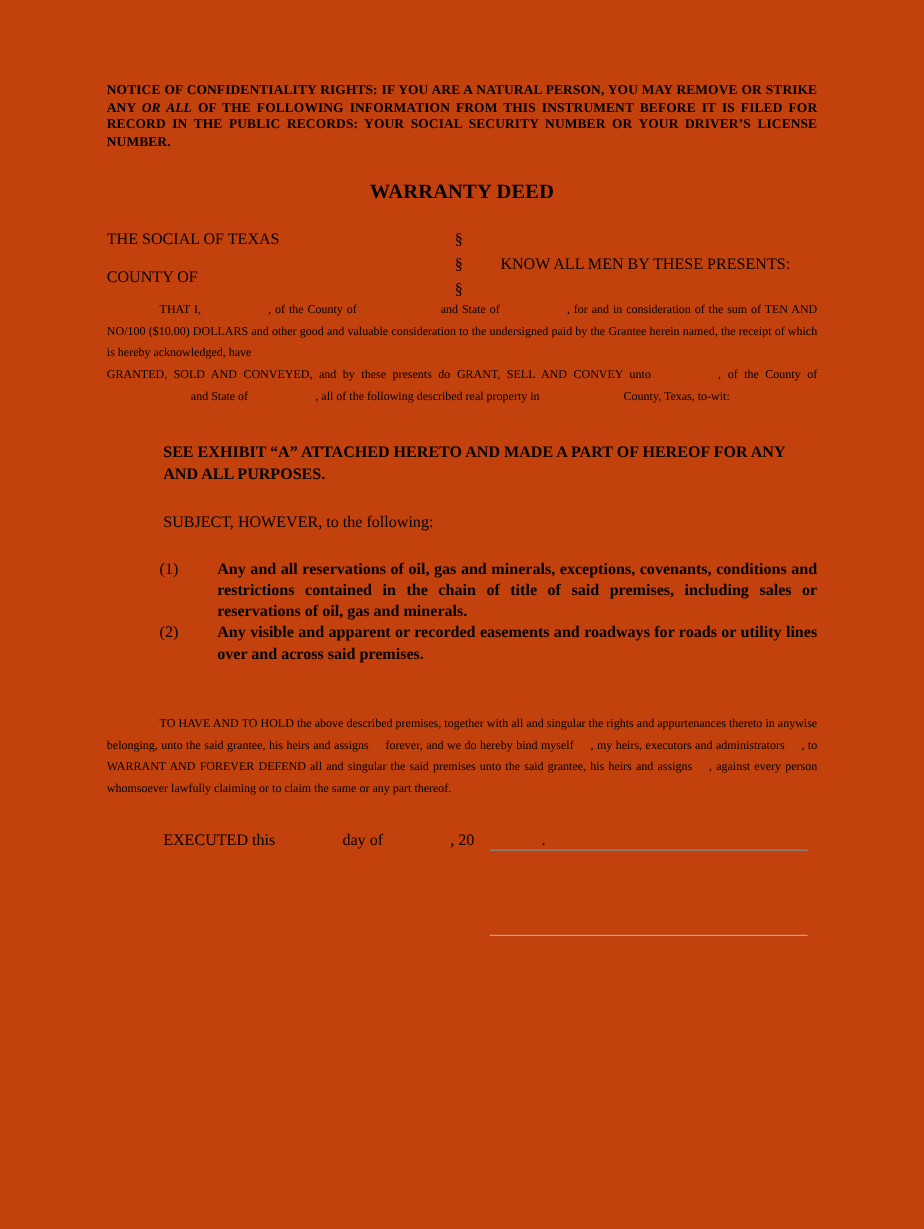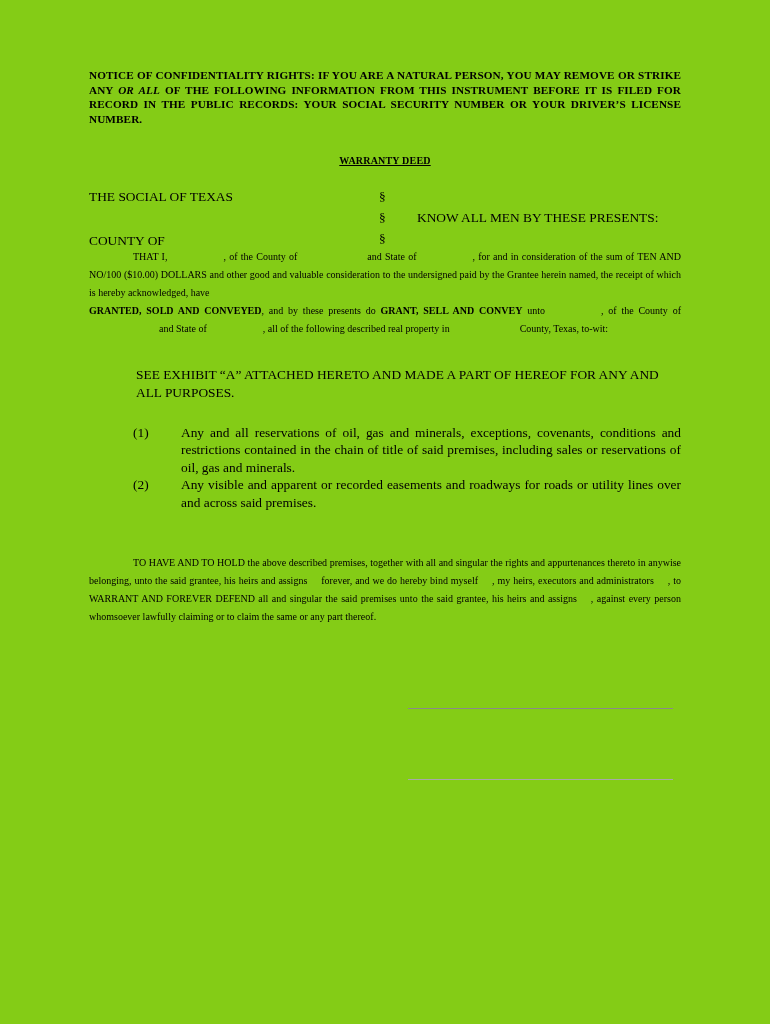--- a/index.html
+++ b/index.html
@@ -15,21 +15,21 @@
     font-family: "Liberation Serif", "DejaVu Serif", serif;
     color: #000000;
     overflow: hidden;
   }
   .page {
     position: absolute;
     left: 0;
     top: 0;
     width: 770px;
     height: 1024px;
-    background: #84cc16;
+    background: #c2410c;
   }
   .content {
     position: absolute;
     left: 89px;
     top: 68px;
     width: 592px;
   }
 
   
   .notice {
@@ -44,43 +44,42 @@
   .notice i {
     font-style: italic;
   }
 
   
   .title-wrap {
     text-align: center;
     margin-top: 24px;
   }
   .doc-title {
-    font-size: 10px;
-    font-weight: bold;
-    text-decoration: underline;
+    font-size: 17px;
+    font-weight: bold;
     letter-spacing: 0.2px;
     text-align: center;
   }
 
   
   .stateblock {
     margin-top: 18px;
     position: relative;
     height: 62px;
     font-size: 13.4px;
     line-height: 21px;
   }
   .sb-left {
     position: absolute;
     left: 0;
     top: 0;
     width: 280px;
   }
   .sb-left .ln1 { position: absolute; top: 0px; left: 0; }
-  .sb-left .ln2 { position: absolute; top: 44px; left: 0; }
+  .sb-left .ln2 { position: absolute; top: 32px; left: 0; }
   .sb-sec {
     position: absolute;
     left: 290px;
     top: 0;
     line-height: 21px;
   }
   .sb-sec span { display: block; }
   .sb-know {
     position: absolute;
     left: 328px;
@@ -94,32 +93,33 @@
     line-height: 18px;
     text-align: justify;
     text-align-last: left;
     margin: 0;
     padding: 0;
   }
   .body-p.indent { text-indent: 44px; }
   .blank-md { display: inline-block; width: 56px; }
   .blank-lg { display: inline-block; width: 70px; }
   .blank-xs { display: inline-block; width: 14px; }
-  b.caps { font-weight: bold; }
+  b.caps { font-weight: normal; }
 
   
   .indent-block {
     margin-left: 47px;
     font-size: 13.4px;
     line-height: 17.6px;
     width: 545px;
   }
   .exhibit {
     margin-top: 28px;
     text-align: left;
+    font-weight: bold;
   }
   .subject {
     margin-top: 22px;
   }
 
   
   .numlist {
     margin-top: 22px;
     margin-left: 44px;
     width: 548px;
@@ -133,20 +133,21 @@
   }
   .numrow .num {
     position: absolute;
     left: 0;
     top: 0;
   }
   .numrow .numtext {
     display: block;
     text-align: justify;
     text-align-last: left;
+    font-weight: bold;
   }
 
   
   .habendum {
     margin-top: 42px;
   }
 
   
   .executed {
     margin-top: 22px;
@@ -196,34 +197,36 @@
       </div>
       <div class="sb-know">KNOW ALL MEN BY THESE PRESENTS:</div>
     </div>
 
     <p class="body-p indent"><span>THAT I,</span><span class="blank-md"></span><span>, of the County of</span><span class="blank-lg"></span><span>and State of</span><span class="blank-md"></span><span>, for and in consideration of the sum of TEN AND NO/100 ($10.00) DOLLARS and other good and valuable consideration to the undersigned paid by the Grantee herein named, the receipt of which is hereby acknowledged, have</span></p>
 
     <p class="body-p"><b class="caps">GRANTED, SOLD AND CONVEYED</b><span>, and by these presents do </span><b class="caps">GRANT, SELL AND CONVEY</b><span> unto</span><span class="blank-md"></span><span>, of the County of</span><span class="blank-lg"></span><span>and State of</span><span class="blank-md"></span><span>, all of the following described real property in</span><span class="blank-lg"></span><span>County, Texas, to-wit:</span></p>
 
     <div class="indent-block exhibit">SEE EXHIBIT “A” ATTACHED HERETO AND MADE A PART OF HEREOF FOR ANY AND ALL PURPOSES.</div>
 
+    <div class="indent-block subject">SUBJECT, HOWEVER, to the following:</div>
 
     <div class="numlist">
       <div class="numrow">
         <span class="num">(1)</span>
         <span class="numtext">Any and all reservations of oil, gas and minerals, exceptions, covenants, conditions and restrictions contained in the chain of title of said premises, including sales or reservations of oil, gas and minerals.</span>
       </div>
       <div class="numrow">
         <span class="num">(2)</span>
         <span class="numtext">Any visible and apparent or recorded easements and roadways for roads or utility lines over and across said premises.</span>
       </div>
     </div>
 
     <p class="body-p indent habendum"><span>TO HAVE AND TO HOLD the above described premises, together with all and singular the rights and appurtenances thereto in anywise belonging, unto the said grantee, his heirs and assigns</span><span class="blank-xs"></span><span>forever, and we do hereby bind myself</span><span class="blank-xs"></span><span>, my heirs, executors and administrators</span><span class="blank-xs"></span><span>, to WARRANT AND FOREVER DEFEND all and singular the said premises unto the said grantee, his heirs and assigns</span><span class="blank-xs"></span><span>, against every person whomsoever lawfully claiming or to claim the same or any part thereof.</span></p>
 
+    <div class="executed"><span>EXECUTED this</span><span class="blank-md"></span><span>day of</span><span class="blank-md"></span><span>, 20</span><span class="blank-md"></span><span>.</span></div>
 
   </div>
 
   <div class="sig-area">
     <div class="sig-line"></div>
     <div class="sig-line second"></div>
   </div>
 </div>
 
 </body></html>

